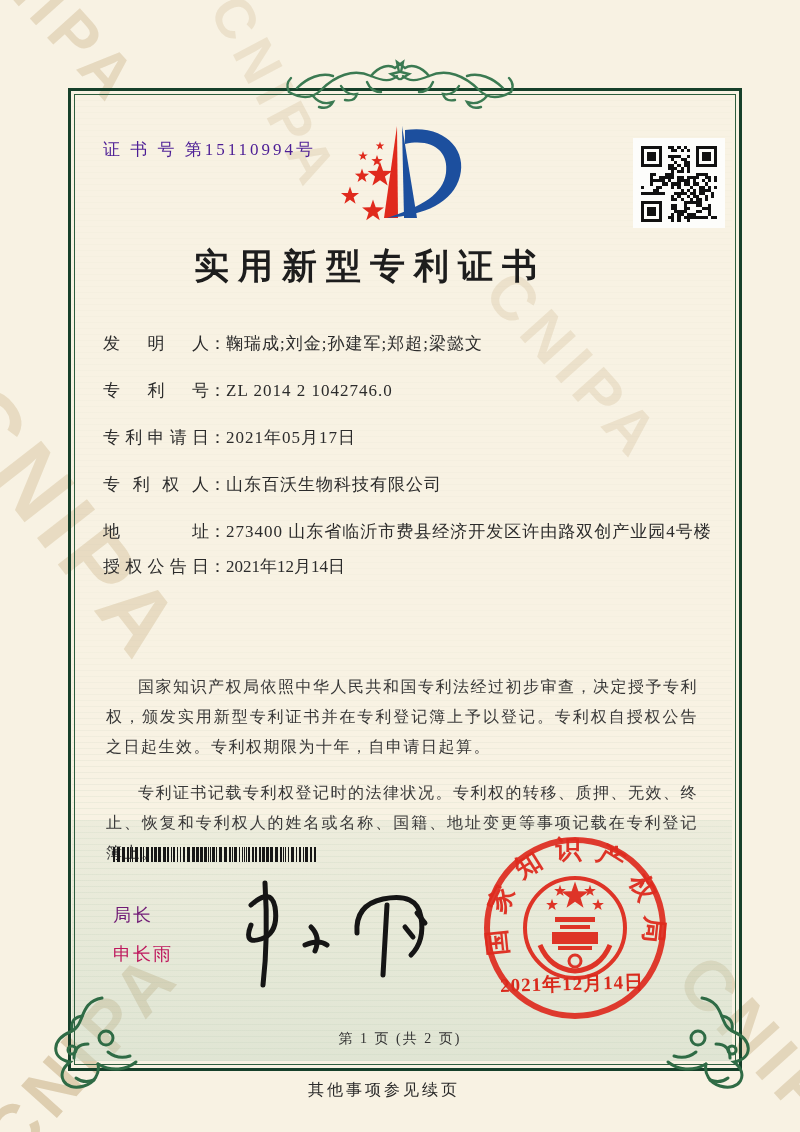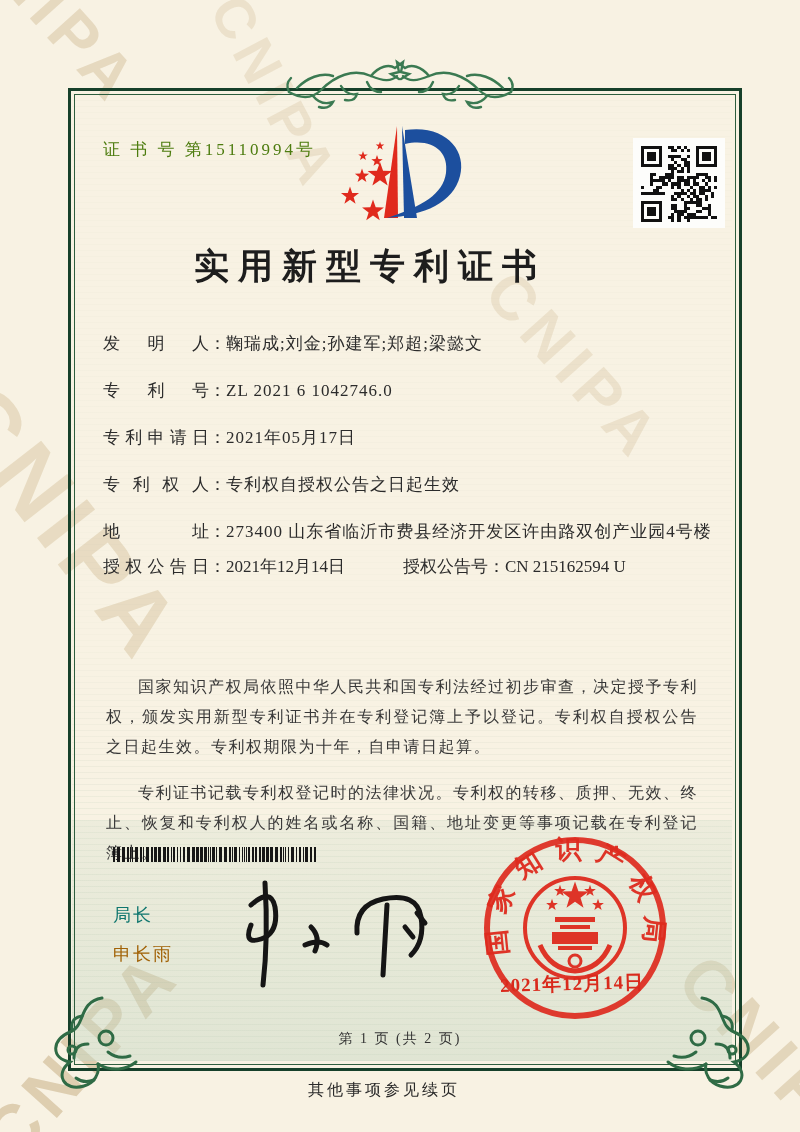--- a/index.html
+++ b/index.html
@@ -20,21 +20,21 @@
   .guilloche{position:absolute;left:72px;top:92px;width:660px;height:969px;z-index:1;
       background:repeating-linear-gradient(0deg,rgba(110,150,120,0.10) 0 1px,rgba(255,255,255,0) 1px 6px);
       -webkit-mask-image:linear-gradient(180deg,rgba(0,0,0,.25) 0%,rgba(0,0,0,.2) 55%,rgba(0,0,0,.95) 80%,rgba(0,0,0,.95) 100%);
       mask-image:linear-gradient(180deg,rgba(0,0,0,.25) 0%,rgba(0,0,0,.2) 55%,rgba(0,0,0,.95) 80%,rgba(0,0,0,.95) 100%);}
   .guilloche-tint{position:absolute;left:72px;top:820px;width:660px;height:241px;z-index:1;
       background:linear-gradient(180deg,rgba(205,220,200,0.25),rgba(200,216,196,0.5));}
 
   .ornament{position:absolute;z-index:3;}
 
   
-  .cert-no{position:absolute;left:103px;top:138px;font-size:17px;color:#4d7c0f;
+  .cert-no{position:absolute;left:103px;top:138px;font-size:17px;color:#4c1d95;
       letter-spacing:3px;z-index:4;}
   .logo{position:absolute;left:325px;top:118px;z-index:4;}
   .qr-pad{position:absolute;left:633px;top:138px;width:92px;height:90px;background:#fdfdfb;z-index:4;}
   .qr-pad svg{position:absolute;left:8px;top:8px;}
   .title{position:absolute;left:0;top:243px;width:740px;text-align:center;font-size:35px;
       font-weight:bold;color:#1d1d1d;letter-spacing:9px;z-index:4;}
 
   .fields{position:absolute;left:103px;top:330px;width:620px;font-size:17px;color:#2b2b2b;z-index:4;}
   .frow{margin-bottom:20px;line-height:27px;}
   .flabel{display:inline-block;width:106px;text-align:justify;text-align-last:justify;
@@ -43,23 +43,23 @@
   .fvalue{display:inline-block;max-width:492px;vertical-align:top;letter-spacing:1px;}
   .frow-double{display:flex;margin-bottom:16px;line-height:27px;}
   .pair2{margin-left:58px;}
 
   .paras{position:absolute;left:90px;top:656px;width:624px;font-size:16px;line-height:30px;
       color:#383838;letter-spacing:1.5px;z-index:4;text-align:justify;}
   .paras p{margin:16px;text-indent:2em;}
 
   .barcode{position:absolute;left:113px;top:847px;z-index:4;}
 
-  .sig-title{position:absolute;left:113px;top:903px;font-size:18px;color:#0f766e;
+  .sig-title{position:absolute;left:113px;top:903px;font-size:18px;color:#701a75;
       font-family:"Liberation Sans","DejaVu Sans",sans-serif;letter-spacing:2px;z-index:4;}
-  .sig-name{position:absolute;left:113px;top:942px;font-size:18px;color:#a16207;
+  .sig-name{position:absolute;left:113px;top:942px;font-size:18px;color:#be185d;
       font-family:"Liberation Sans","DejaVu Sans",sans-serif;letter-spacing:2px;z-index:4;}
   .sig-script{position:absolute;left:205px;top:875px;z-index:5;}
 
   .seal{position:absolute;left:480px;top:833px;z-index:5;}
   .seal-date{position:absolute;left:492px;top:971px;width:160px;text-align:center;
       font-size:19px;font-weight:bold;color:#d92a1c;letter-spacing:1px;z-index:6;
       transform:rotate(-1.5deg);}
 
   .page-num{position:absolute;left:0;top:1030px;width:800px;text-align:center;
       font-size:14px;color:#333;letter-spacing:2px;z-index:4;font-family:Liberation Serif, serif;}
@@ -348,34 +348,33 @@
       </svg>
   </div>
 
   <div class="title">实用新型专利证书</div>
 
   <div class="fields">
     <div class="frow">
       <span class="flabel">发明人</span><span class="fcolon">：</span><span class="fvalue">鞠瑞成;刘金;孙建军;郑超;梁懿文</span>
     </div>
     <div class="frow">
-      <span class="flabel">专利号</span><span class="fcolon">：</span><span class="fvalue">ZL 2021 6 1042746.0</span>
+      <span class="flabel">专利号</span><span class="fcolon">：</span><span class="fvalue">ZL 2014 2 1042746.0</span>
     </div>
     <div class="frow">
       <span class="flabel">专利申请日</span><span class="fcolon">：</span><span class="fvalue">2021年05月17日</span>
     </div>
     <div class="frow">
-      <span class="flabel">专利权人</span><span class="fcolon">：</span><span class="fvalue">专利权自授权公告之日起生效</span>
+      <span class="flabel">专利权人</span><span class="fcolon">：</span><span class="fvalue">山东百沃生物科技有限公司</span>
     </div>
     <div class="frow" style="margin-bottom:8px;">
       <span class="flabel">地址</span><span class="fcolon">：</span><span class="fvalue">273400 山东省临沂市费县经济开发区许由路双创产业园4号楼</span>
     </div>
     <div class="frow-double">
       <span><span class="flabel">授权公告日</span><span>：</span><span>2021年12月14日</span></span>
-      <span class="pair2"><span>授权公告号</span><span>：</span><span>CN 215162594 U</span></span>
     </div>
   </div>
 
   <div class="paras">
     <p>国家知识产权局依照中华人民共和国专利法经过初步审查，决定授予专利权，颁发实用新型专利证书并在专利登记簿上予以登记。专利权自授权公告之日起生效。专利权期限为十年，自申请日起算。</p>
     <p>专利证书记载专利权登记时的法律状况。专利权的转移、质押、无效、终止、恢复和专利权人的姓名或名称、国籍、地址变更等事项记载在专利登记簿上。</p>
   </div>
 
   <svg id="barcode" class="barcode" width="205" height="15" viewBox="0 0 205 15" shape-rendering="crispEdges" fill="#161616">
       <rect x="0" y="0" width="2" height="15"></rect>

